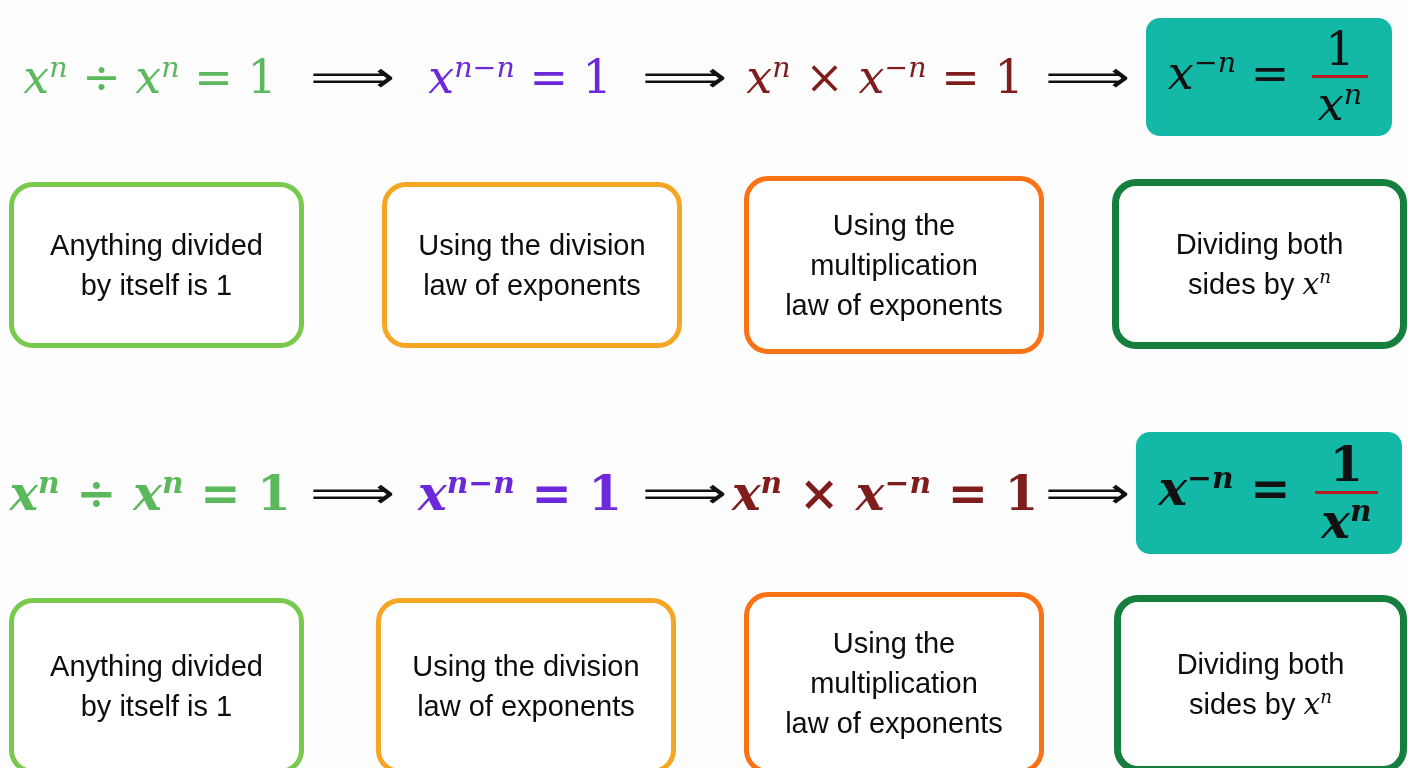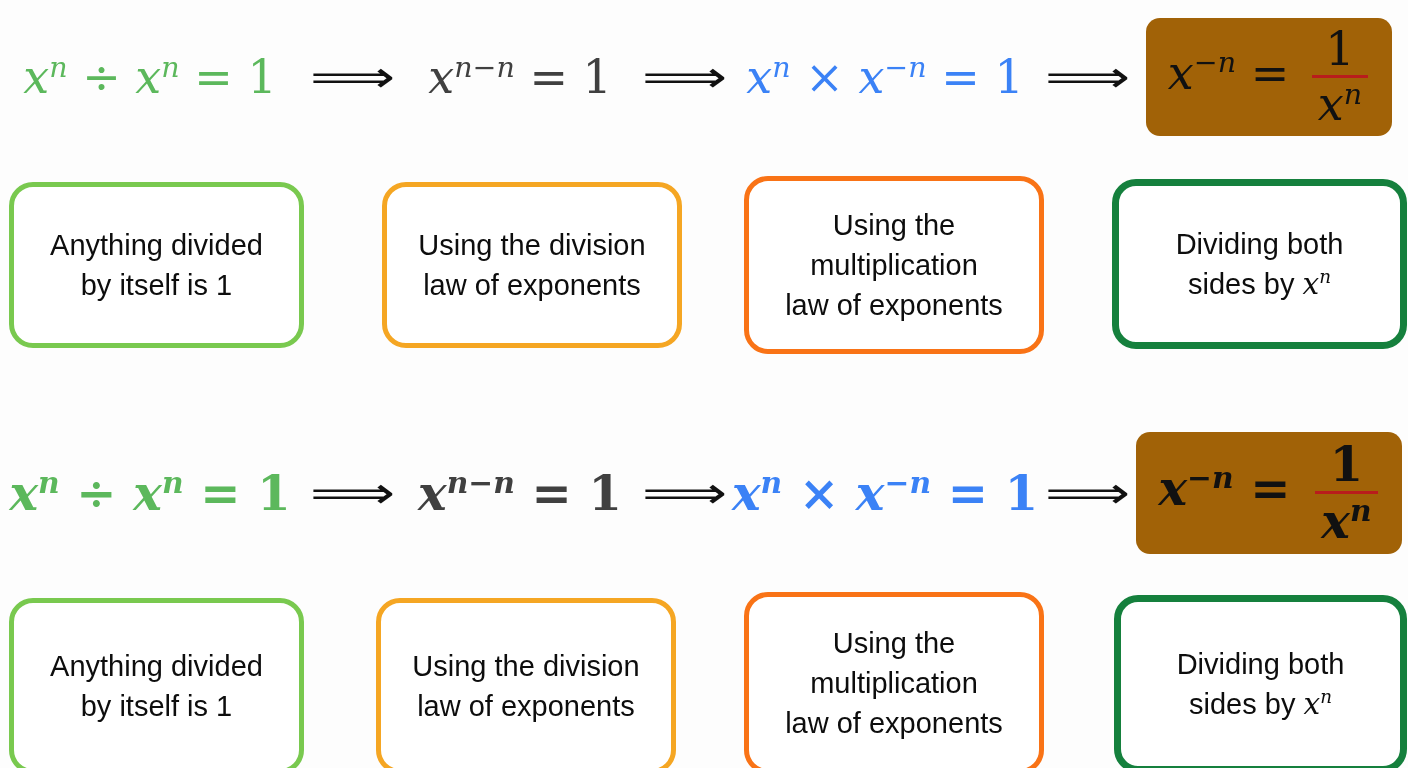--- a/index.html
+++ b/index.html
@@ -67,27 +67,27 @@
     font-size: 44px;
     color: #111111;
     line-height: 1;
     font-style: normal;
     display: inline-block;
     transform: scaleX(1.35);
   }
 
   
   .c-green  { color: #5cb85c; }
-  .c-orange { color: #404040; }
-  .c-blue   { color: #3b82f6; }
+  .c-orange { color: #6d28d9; }
+  .c-blue   { color: #7f1d1d; }
   .c-black  { color: #111111; }
 
   
   .result-chip {
-    background: #a16207;
+    background: #14b8a6;
     border-radius: 14px;
     padding: 8px 24px 10px 22px;
     display: flex;
     align-items: center;
     color: #111111;
   }
   .row1 .result-chip { height: 118px; box-sizing: border-box; }
   .row2 .result-chip { height: 122px; box-sizing: border-box; }
 
   .frac {

